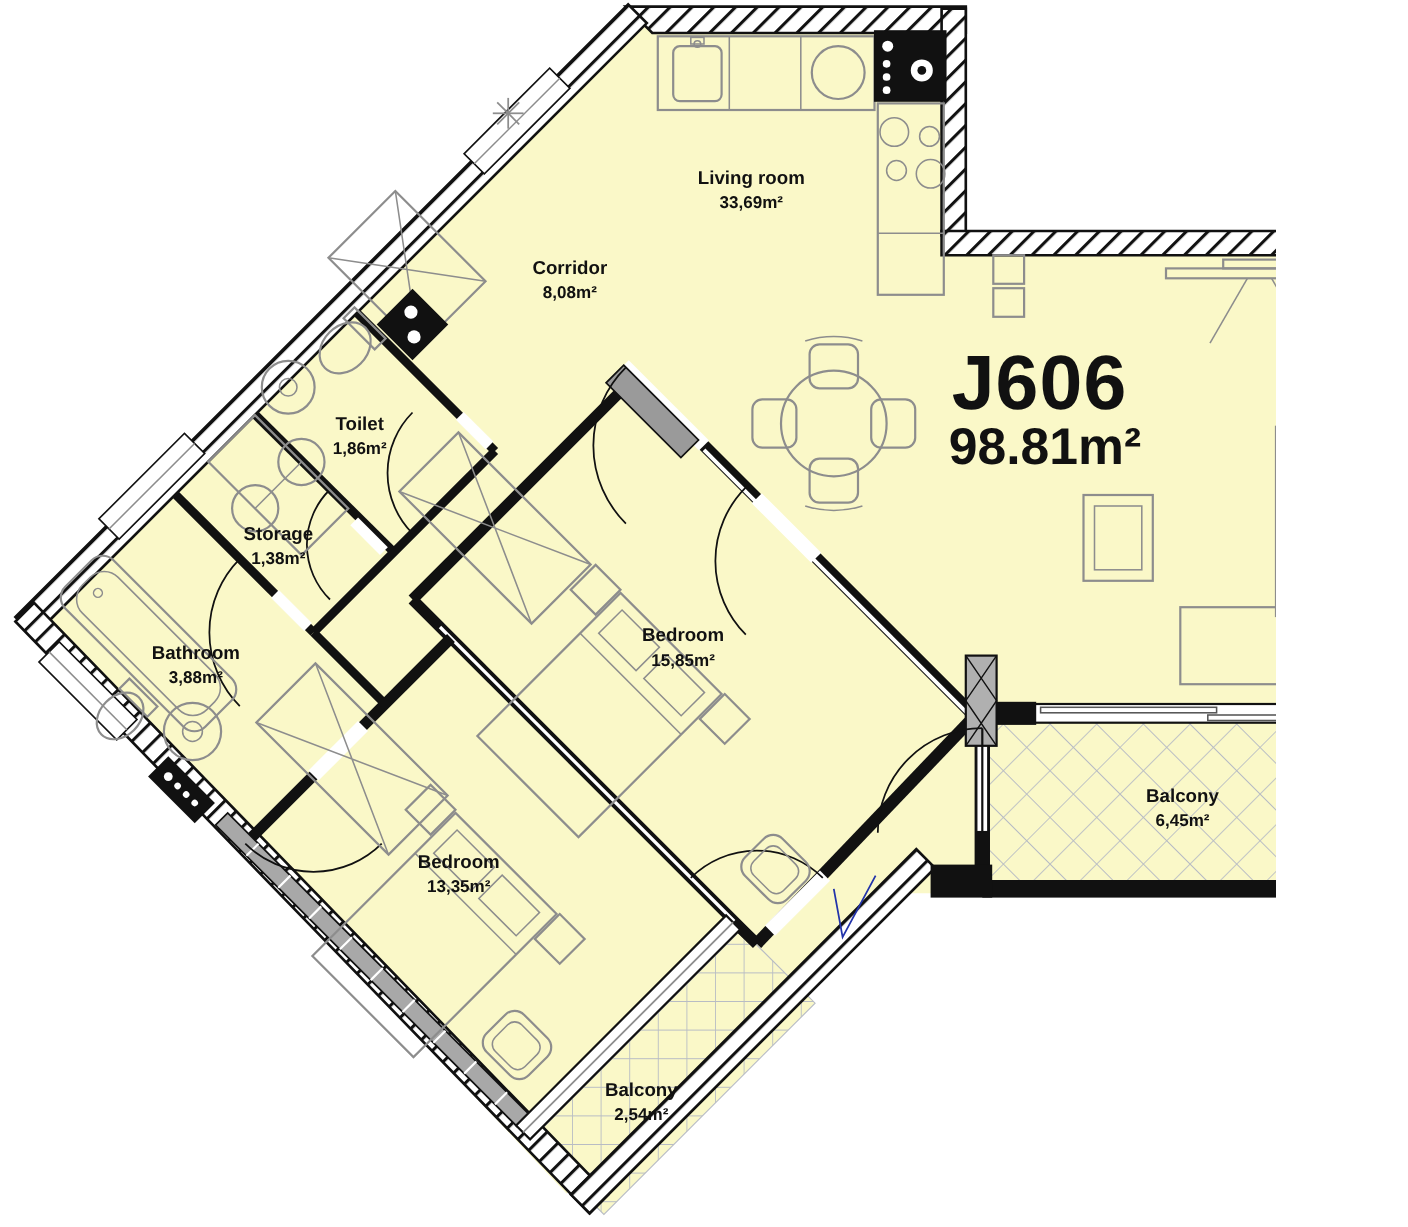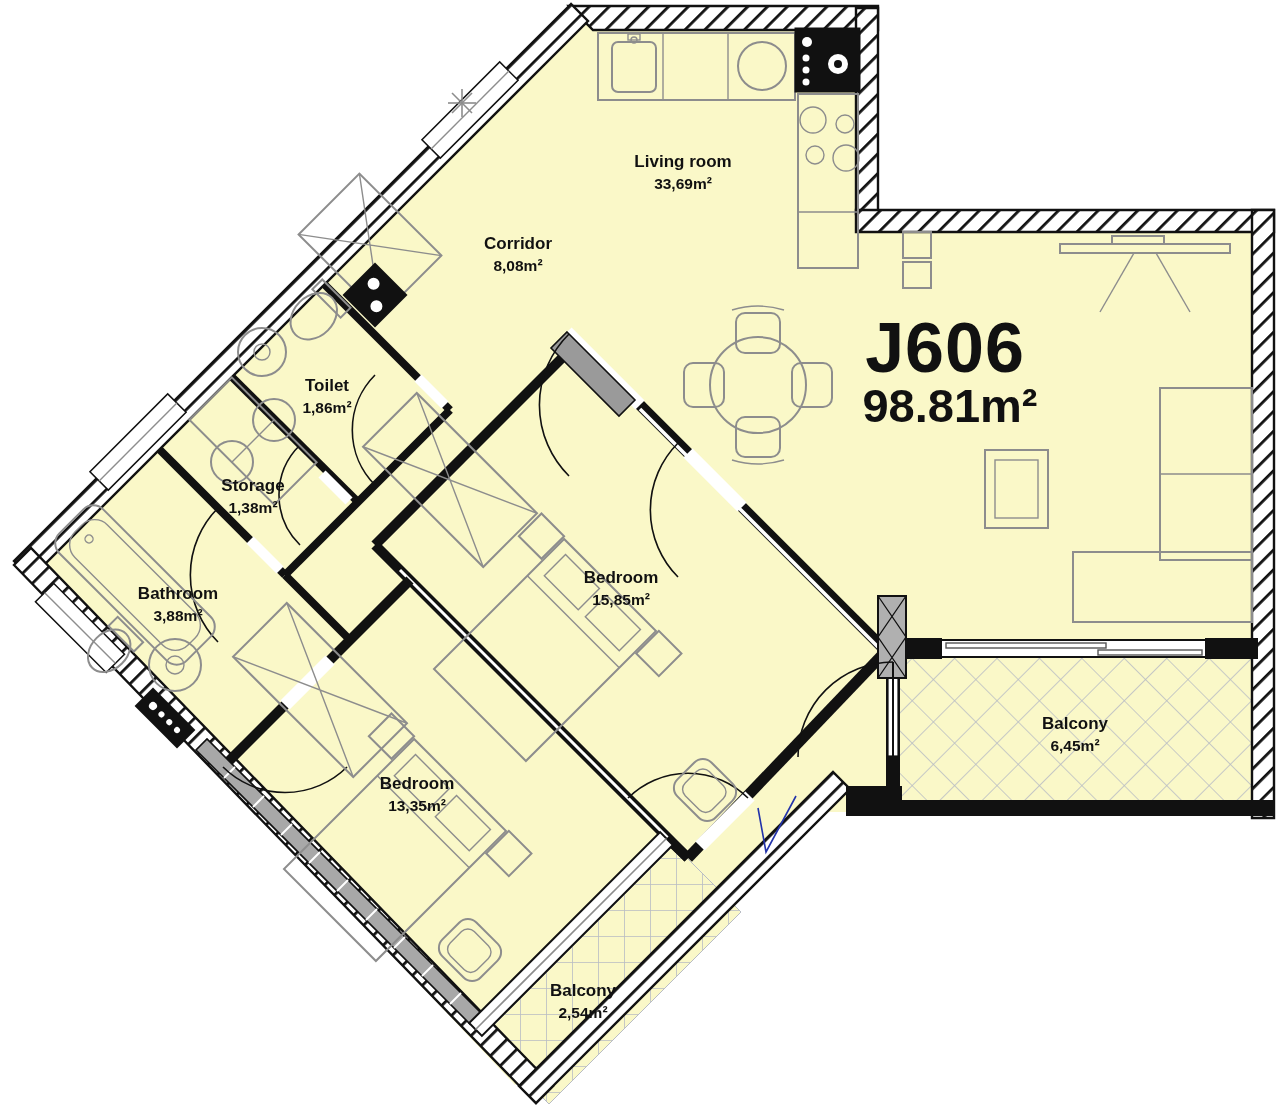--- a/index.html
+++ b/index.html
@@ -1,16 +1,16 @@
 <!DOCTYPE html>
 <html><head>
 <meta charset="utf-8">
 <style>
   html,body{margin:0;padding:0;background:#ffffff;}
-  #stage{position:relative;width:1280px;height:1115px;background:#ffffff;overflow:hidden;
+  #stage{position:relative;width:1160px;height:1115px;background:#ffffff;overflow:hidden;
          font-family:"Liberation Sans", sans-serif;}
   svg{display:block;}
   text{font-family:"Liberation Sans", sans-serif;fill:#111111;}
   .room-name{font-size:17px;font-weight:bold;}
   .room-area{font-size:15.5px;font-weight:bold;}
   .unit-title{font-size:70px;font-weight:bold;letter-spacing:1px;}
   .unit-area{font-size:47px;font-weight:bold;}
   .furn{stroke:#8d8d8d;stroke-width:2;fill:none;}
   .furnthin{stroke:#8d8d8d;stroke-width:1.4;fill:none;}
   .wall{stroke:#111111;fill:none;}

